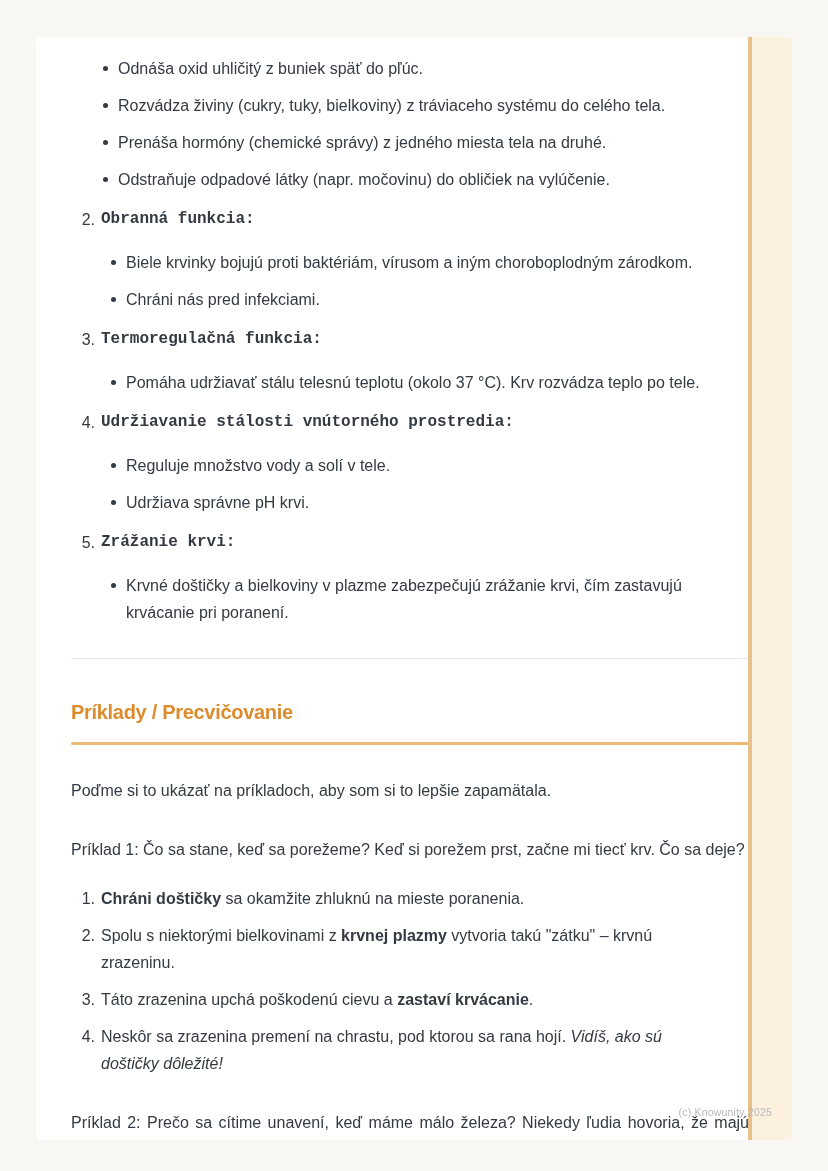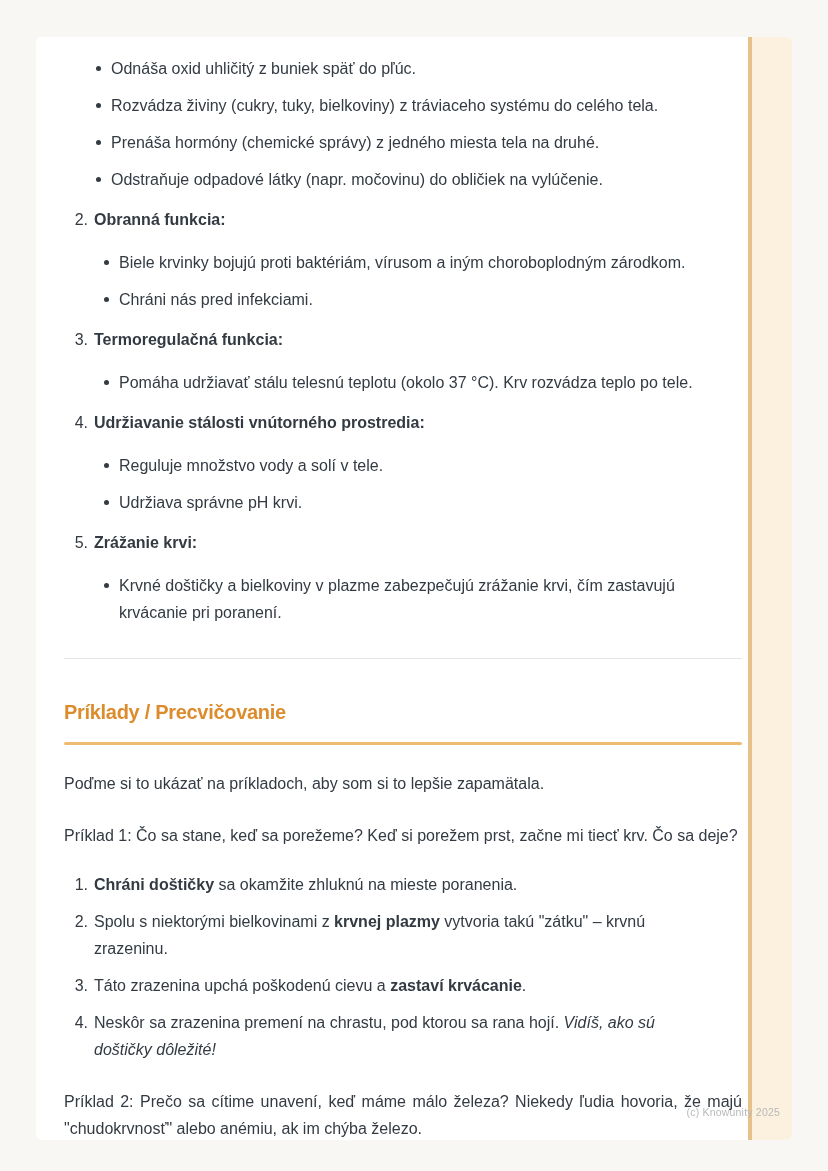--- a/index.html
+++ b/index.html
@@ -22,58 +22,58 @@
     border-radius:6px;
     overflow:hidden;
   }
   .accent-strip{
     position:absolute; top:0; right:0; bottom:0; width:44px;
     background:var(--strip-fill);
     border-left:4px solid var(--strip-edge);
     z-index:1;
   }
   .content{
-    position:absolute; left:28px; top:10px; width:678px; z-index:1;
+    position:absolute; left:35px; top:10px; width:678px; z-index:1;
     font-size:16px; line-height:27px;
   }
   
   .blist{list-style:none;}
   .blist li{display:flex; margin-bottom:10px;}
   .blist .dot{
     flex:0 0 auto; width:5px; height:5px; border-radius:50%;
     background:var(--text); margin:11px 10px 0 0;
   }
   .blist .btxt{max-width:606px;}
   .intro-bullets{padding-left:32px; margin-top:8px;}
   .sub-bullets{padding-left:40px; margin-top:16px;}
   
   .fn-item{margin-top:13px;}
   .fn-title-row{display:flex;}
   .num{
     flex:0 0 auto; width:24px; text-align:right; margin-right:6px;
   }
-  .fn-title{font-weight:bold;}
+  .fn-title{font-weight:bold;font-family:Liberation Mono, monospace;}
   
   .section-divider{border:none; border-top:1.5px solid var(--divider); margin-top:32px;}
   .section-heading{
     margin-top:36px; font-size:20px; line-height:34px; font-weight:800;
     color:var(--accent); letter-spacing:-0.3px;
   }
   .heading-underline{height:3px; background:var(--underline); margin-top:13px; border-radius:2px;}
   
-  .para{margin-top:25px;}
+  .para{margin-top:32px;}
   .lead{text-align:justify;}
   .lead b{font-weight:normal;}
   
   .steps{margin-top:22px;}
   .step{display:flex; margin-bottom:10px;}
   .step .stxt{max-width:612px;}
   .step i{font-style:italic;}
   .watermark{
-    position:absolute; right:12px; bottom:22px; z-index:2;
+    position:absolute; right:20px; bottom:22px; z-index:2;
     font-size:10.5px; color:var(--muted); letter-spacing:0.2px;
   }
 </style>
 </head>
 <body>
 
 <div class="page-card">
   <div class="accent-strip"></div>
 
   <div class="content">

